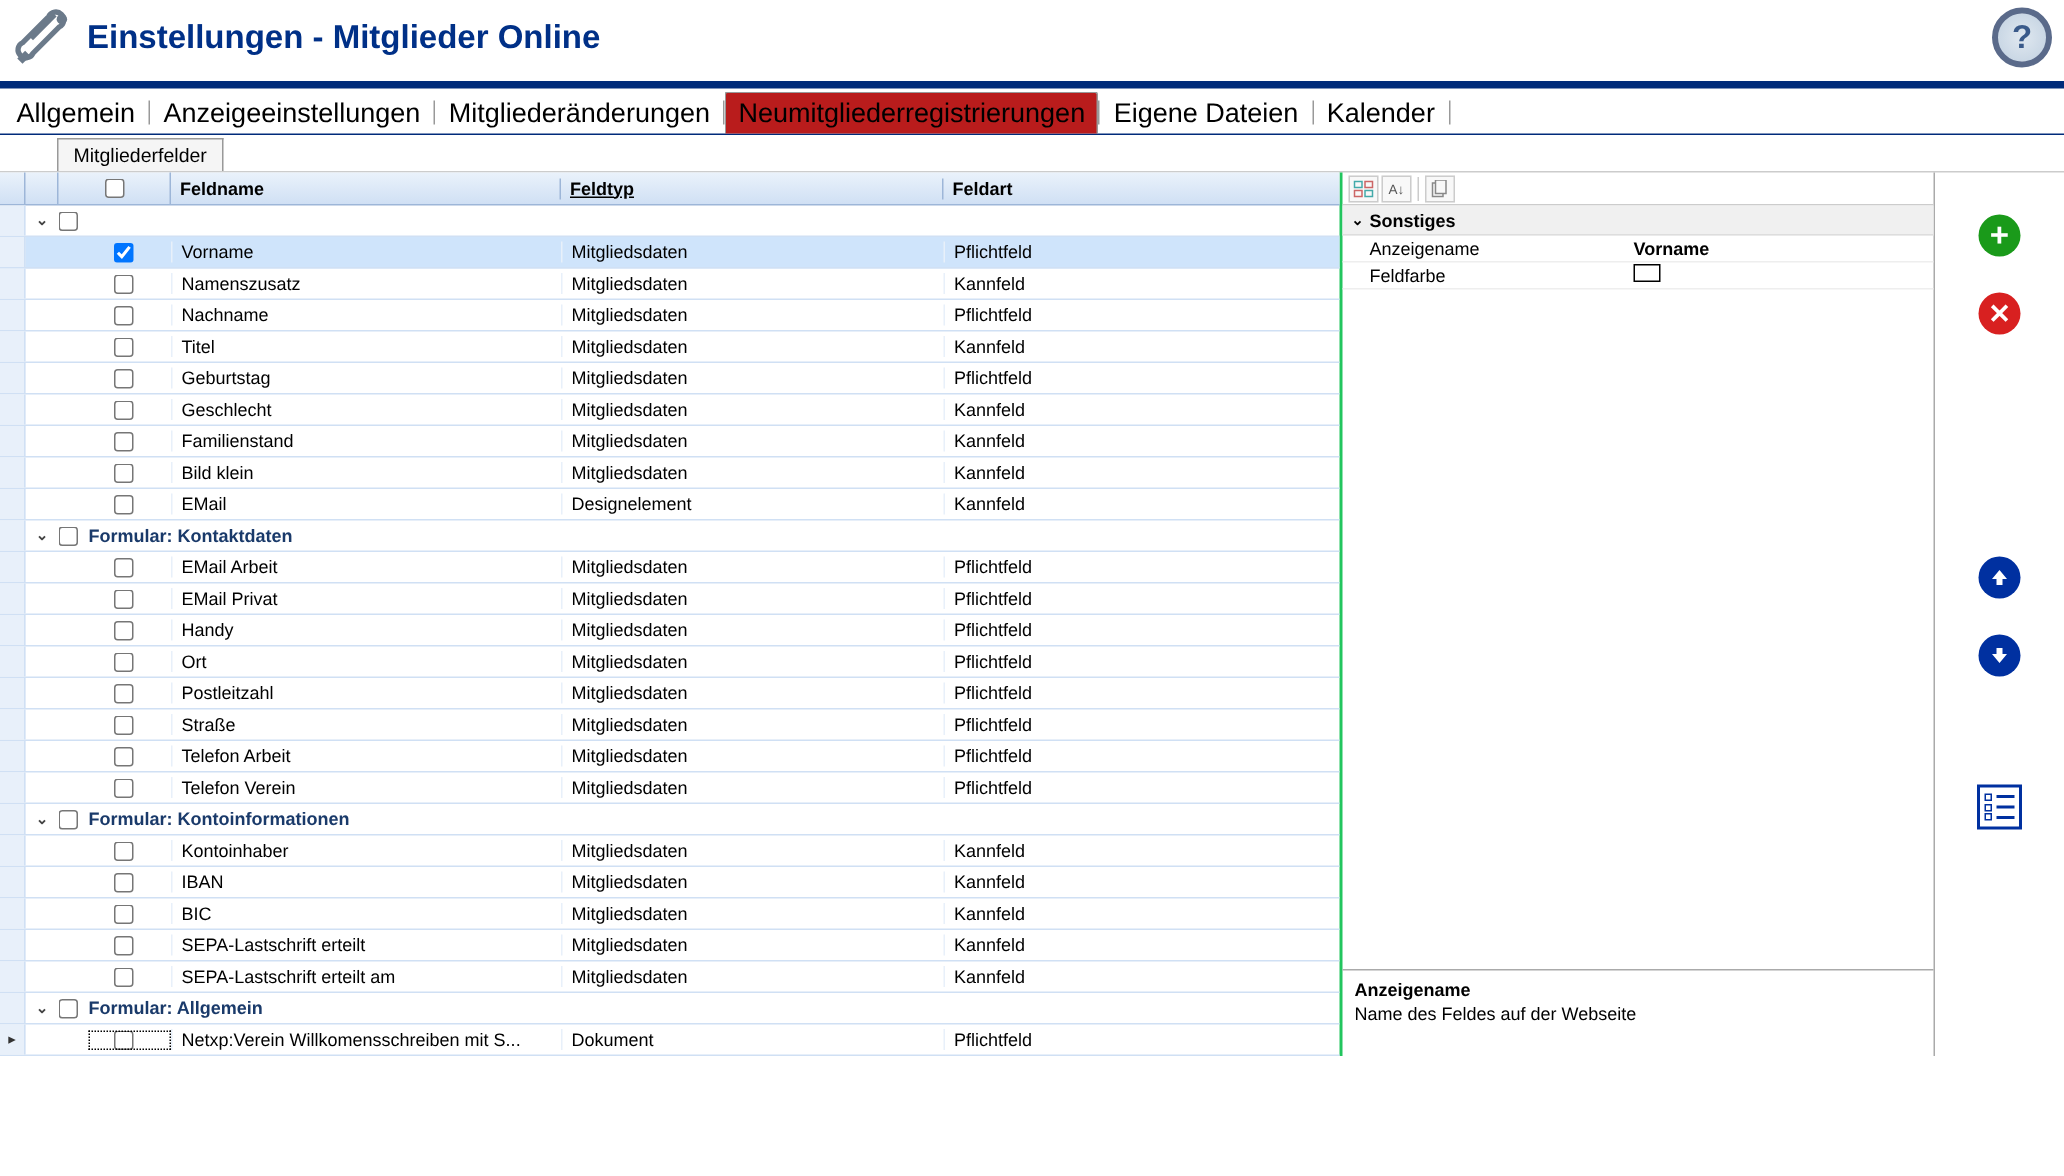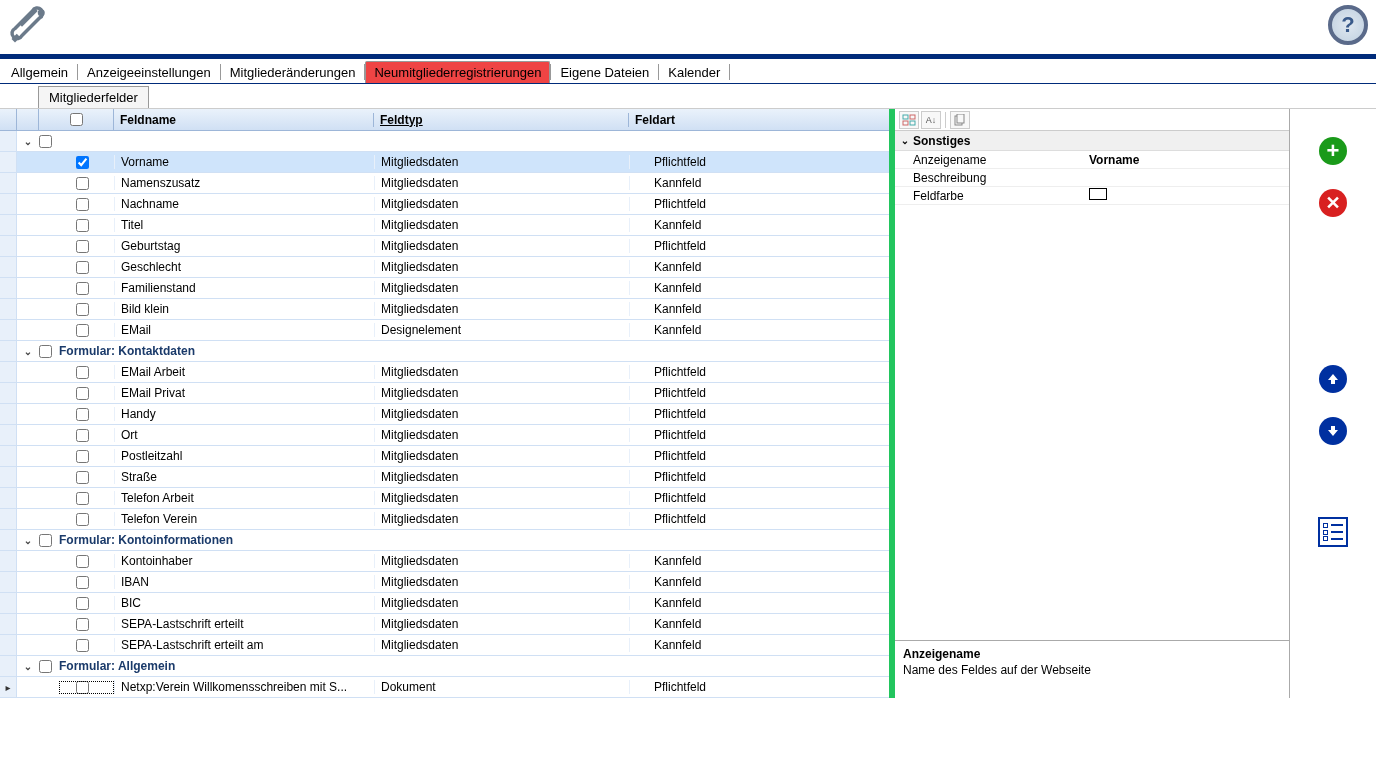--- a/index.html
+++ b/index.html
@@ -38,26 +38,26 @@
     display: flex;
     border-bottom: 1px solid #002b7a;
     padding: 2px 2px 0 2px;
     gap: 0;
   }
   .tab {
     padding: 3px 8px;
     border: 1px solid transparent;
     border-bottom: none;
     cursor: pointer;
-    font-size: 13px;
+    font-size: 18px;
     color: #000;
   }
   .tab.active {
     border-color: #999;
-    background: #ef4444;
+    background: #b91c1c;
     border-radius: 2px 2px 0 0;
   }
   .tab-sep { border-left: 1px solid #999; height: 16px; align-self: center; }
   .subtabs-row {
     display: flex;
     padding: 2px 2px 0 2px;
     margin-left: 36px;
   }
   .subtab {
     padding: 3px 10px;
@@ -66,21 +66,21 @@
     background: #f5f5f5;
     font-size: 13px;
     cursor: pointer;
   }
   .content-area {
     display: flex;
     border-top: 1px solid #ccc;
   }
   .table-area {
     width: 898px;
-    border-right: 6px solid #22c55e;
+    border-right: 2px solid #22c55e;
   }
   .grid-header {
     display: flex;
     background: linear-gradient(#eaf2fb, #d0e0f4);
     border-bottom: 1px solid #9db6d8;
     font-weight: bold;
     color: #000;
     height: 22px;
     align-items: center;
   }
@@ -108,21 +108,21 @@
     height: 21px;
     border-bottom: 1px solid #d0e0f4;
   }
   .data-row.selected { background: #cfe4fb; }
   .data-row .d-ind { width: 17px; background: #e8f0fa; height:100%; border-right:1px solid #d0e0f4; display:flex; align-items:center; justify-content:center; font-size:10px; color:#333; }
   .data-row .d-tog { width: 22px; }
   .data-row .d-spacer { width: 20px; }
   .data-row .d-chk { width: 55px; display:flex; align-items:center; justify-content:flex-start; padding-left:17px; }
   .data-row .d-name { width: 260px; padding-left: 6px; border-left: 1px solid #e8f0fa; overflow:hidden; white-space:nowrap; text-overflow:ellipsis; }
   .data-row .d-type { width: 255px; padding-left: 6px; border-left: 1px solid #e8f0fa; }
-  .data-row .d-art { flex:1; padding-left: 24px; border-left: 1px solid #e8f0fa; }
+  .data-row .d-art { flex:1; padding-left: 6px; border-left: 1px solid #e8f0fa; }
   .data-row.dotted .d-chk { outline: 1px dotted #000; outline-offset:-1px; }
   input[type=checkbox] { width:13px; height:13px; margin:0; }
   .props-area {
     flex: 1;
     display: flex;
   }
   .props-grid {
     width: 395px;
     border-right: 1px solid #aaa;
     display:flex;
@@ -198,20 +198,21 @@
 
 <div class="header">
   <svg class="wrench-icon" viewBox="0 0 48 48">
     <g fill="#6b7a8a">
       <path d="M30 4 l4 4 -18 18 -4 -4 z"></path>
       <path d="M8 28 a6 6 0 1 0 8 8 l20 -20 a6 6 0 1 0 -8 -8 z" fill="none" stroke="#6b7a8a" stroke-width="4"></path>
       <circle cx="38" cy="10" r="4"></circle>
       <path d="M10 34 l4 4 -6 6 -4 -4 z"></path>
     </g>
   </svg>
+  <div class="header-title">Einstellungen - Mitglieder Online</div>
   <div class="help-button">?</div>
 </div>
 <div class="divider-bar"></div>
 
 <div class="tabs-row" id="main-tabs">
     <div class="tab">Allgemein</div>
     <div class="tab-sep"></div>
     <div class="tab">Anzeigeeinstellungen</div>
     <div class="tab-sep"></div>
     <div class="tab">Mitgliederänderungen</div>
@@ -554,25 +555,20 @@
             <span class="p-tog">⌄</span>
             <span>Sonstiges</span>
           </div>
           <div class="props-row">
             <div class="p-ind"></div>
             <div class="p-label">Anzeigename</div>
             <div class="p-val">Vorname</div>
           </div>
           <div class="props-row">
             <div class="p-ind"></div>
-            <div class="p-label">Beschreibung</div>
-            <div class="p-val"></div>
-          </div>
-          <div class="props-row">
-            <div class="p-ind"></div>
             <div class="p-label">Feldfarbe</div>
             <div class="p-val"><span class="color-swatch"></span></div>
           </div>
         </div>
       <div class="props-desc">
         <div class="pd-title">Anzeigename</div>
         <div>Name des Feldes auf der Webseite</div>
       </div>
     </div>
     <div class="actions-col">

